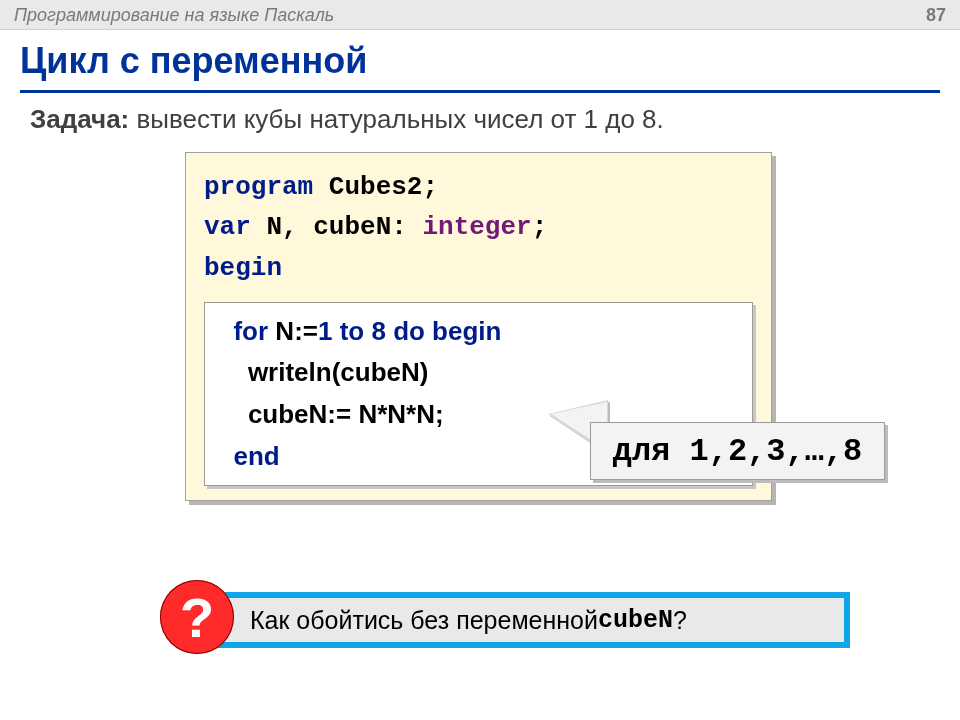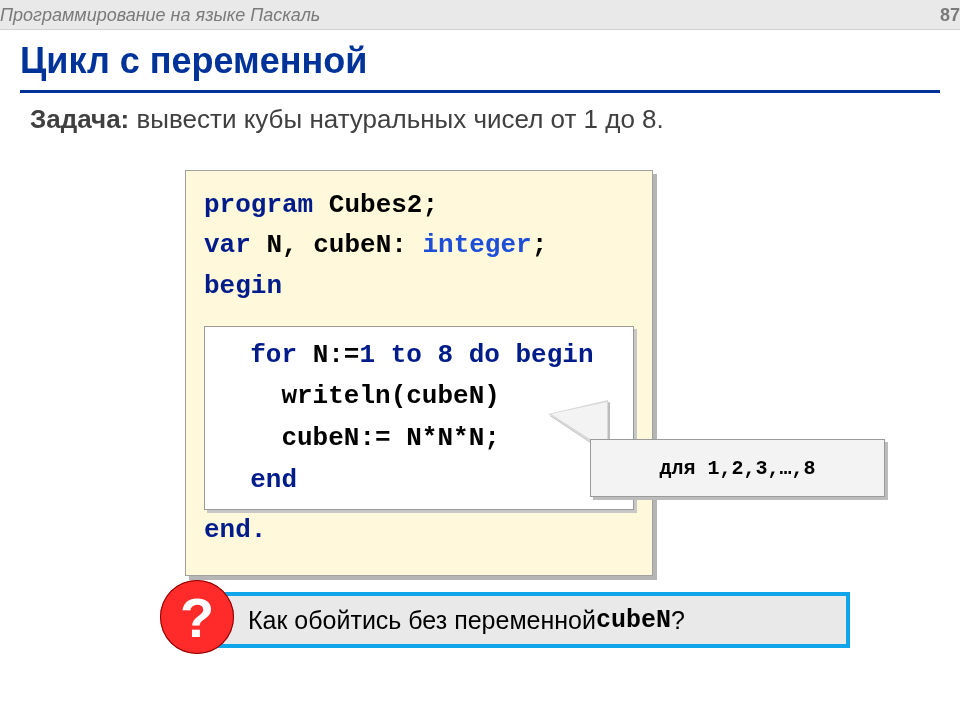--- a/index.html
+++ b/index.html
@@ -20,21 +20,21 @@
   }
   .topbar {
     position: absolute;
     left: 0; top: 0; right: 0;
     height: 30px;
     background: #e9e9e9;
     border-bottom: 1px solid #d0d0d0;
     color: #7a7a7a;
     font-size: 18px;
     line-height: 30px;
-    padding: 0 0;
+    padding: 0 14px;
     box-sizing: border-box;
   }
   .topbar .title { float: left; font-style: italic; }
   .topbar .page  { float: right; font-weight: bold; }
 
   .heading {
     position: absolute;
     left: 20px; right: 20px; top: 40px;
     color: #003399;
     font-size: 36px;
@@ -47,69 +47,68 @@
     position: absolute;
     left: 30px; right: 30px; top: 104px;
     font-size: 26px;
     color: #404040;
   }
   .task .tlabel { font-weight: bold; }
 
   
   .code-outer {
     position: absolute;
-    left: 185px; top: 170px;
-    width: 468px;
+    left: 185px; top: 152px;
+    width: 587px;
     background: #fff8db;
     border: 1px solid #a0a0a0;
     box-shadow: 4px 4px 0 #b5b5b5;
-    padding: 14px 18px 24px 18px;
+    padding: 14px 18px 14px 18px;
     font-family: "Courier New", Courier, monospace;
     font-size: 26px;
     font-weight: bold;
     line-height: 1.55;
     color: #000;
     box-sizing: border-box;
   }
   .kw-navy { color: #001b8a; }
-  .kw-teal { color: #1d4ed8; }
+  .kw-teal { color: #701a75; }
   .lit { color: #001b8a; }
 
   
   .code-inner {
-    margin-top: 20px;
+    margin-top: 14px;
     background: #fff;
     border: 1px solid #9a9a9a;
     box-shadow: 3px 3px 0 #c7c7c7;
     padding: 8px 14px 8px 14px;
-    font-family: Liberation Mono, monospace;
+    font-family: Liberation Sans, sans-serif;
     font-size: 26px;
     line-height: 1.6;
     box-sizing: border-box;
   }
   .code-inner .line, .code-outer .line { white-space: pre; }
 
   
   .callout {
     position: absolute;
     left: 590px; top: 422px;
     width: 295px;
     height: 58px;
     background: #f3f3f3;
     border: 1px solid #9a9a9a;
     box-shadow: 3px 3px 0 #bcbcbc;
     font-family: "Courier New", Courier, monospace;
-    font-size: 20px;
+    font-size: 32px;
     font-weight: bold;
     color: #000;
     display: flex;
     align-items: center;
     justify-content: center;
     box-sizing: border-box;
-    margin-top: 17px;
   }
   .callout-tail {
     position: absolute;
     left: 548px; top: 400px;
     width: 0; height: 0;
   }
   .callout-tail::before {
     content: "";
     position: absolute;
     left: 0; top: 0;
@@ -127,21 +126,21 @@
     border-bottom: 36px solid transparent;
   }
 
   
   .q-bar {
     position: absolute;
     left: 190px; top: 592px;
     width: 660px;
     height: 56px;
     background: #e9e9e9;
-    border: 4px solid #0ea5e9;
+    border: 6px solid #0ea5e9;
     box-sizing: border-box;
     display: flex;
     align-items: center;
     padding-left: 54px;
     font-size: 25px;
     color: #000;
   }
   .q-bar span.code { font-family: "Courier New", Courier, monospace; font-weight: bold; }
   .q-circle {
     position: absolute;
@@ -179,21 +178,20 @@
     <div class="line"><span class="kw-navy">var</span><span> N, cubeN: </span><span class="kw-teal">integer</span><span>;</span></div>
     <div class="line"><span class="kw-navy">begin</span></div>
 
     <div class="code-inner">
       <div class="line"><span>  </span><span class="kw-navy">for</span><span> N:=</span><span class="lit">1</span><span class="kw-navy"> to </span><span class="lit">8</span><span class="kw-navy"> do begin</span></div>
       <div class="line">    writeln(cubeN)</div>
       <div class="line">    cubeN:= N*N*N;</div>
       <div class="line"><span class="kw-navy">  end</span></div>
     </div>
 
-    <div class="line"><span class="kw-navy">end.</span></div>
   </div>
 
   <div class="callout-tail"></div>
   <div class="callout">для 1,2,3,…,8</div>
 
   <div class="q-bar">
     <span> Как обойтись без переменной </span>
     <span class="code">cubeN</span>
     <span>?</span>
   </div>

